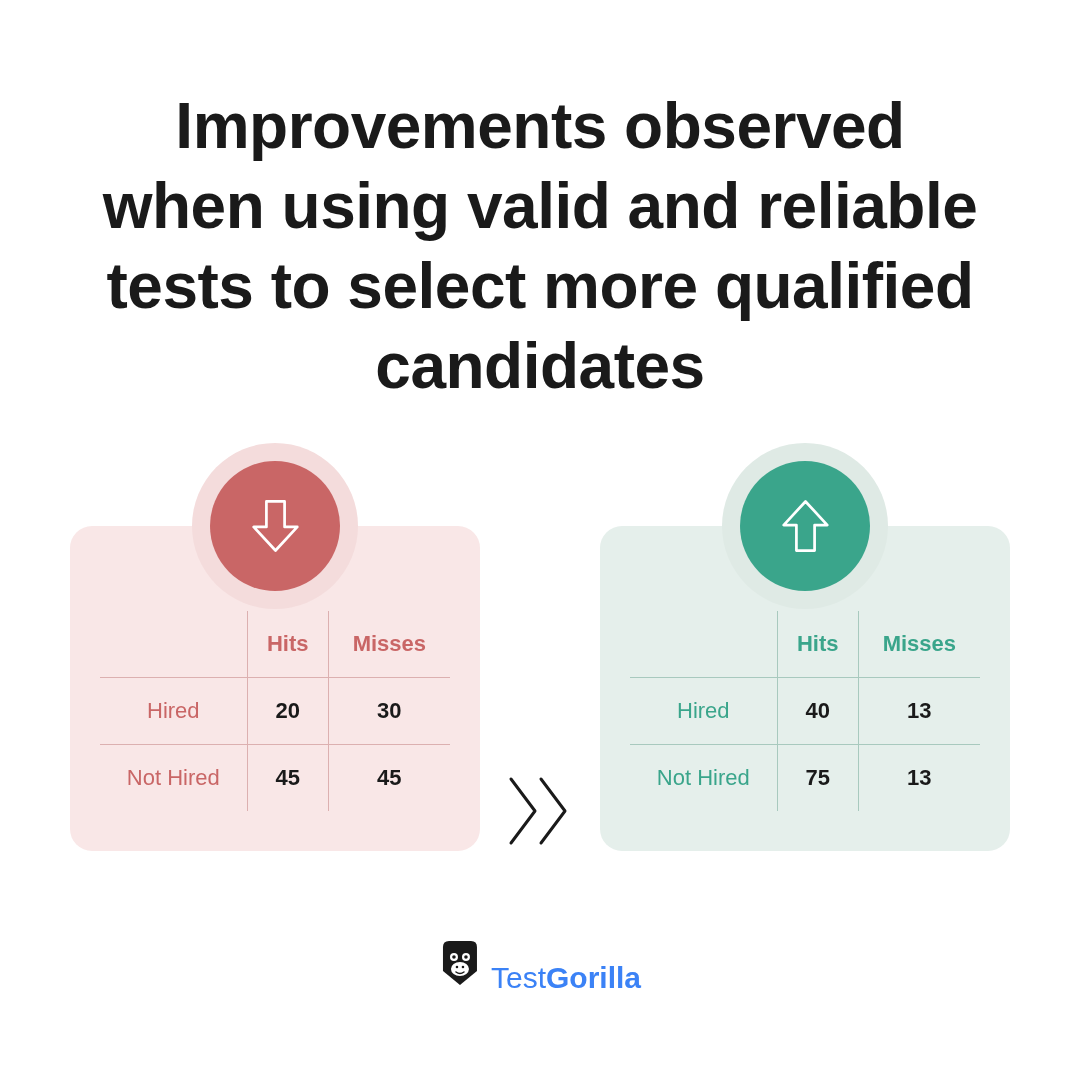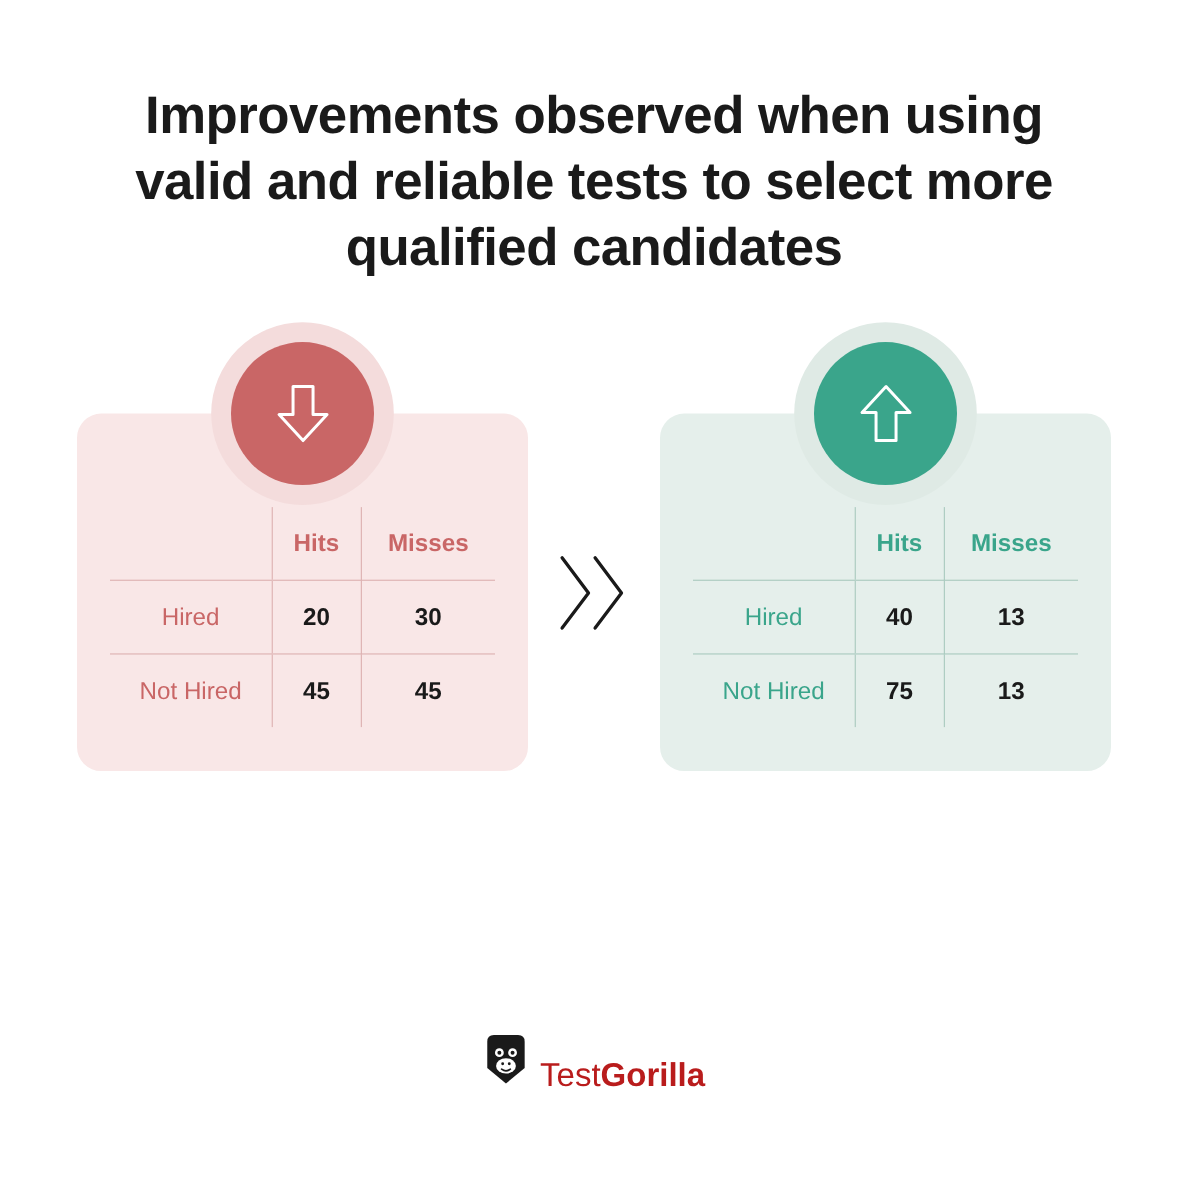--- a/index.html
+++ b/index.html
@@ -1,19 +1,19 @@
 <!DOCTYPE html>
 <html><head>
 <meta charset="utf-8">
 <style>
 html,body{margin:0;padding:0;width:1080px;height:1080px;background:#fff;font-family:-apple-system,BlinkMacSystemFont,'Segoe UI',Helvetica,Arial,sans-serif;color:#1a1a1a;}
 .wrap{width:1080px;height:1080px;position:relative;box-sizing:border-box;padding:70px 60px 0 60px;display:flex;flex-direction:column;align-items:center;}
-h1{margin:6px 0 120px 0;text-align:center;font-size:48px;font-weight:800;letter-spacing:-0.5px;line-height:1.25;max-width:900px;}
+h1{margin:16px 0 120px 0;text-align:center;font-size:64px;font-weight:800;letter-spacing:-0.5px;line-height:1.25;max-width:900px;}
 h1 .light{font-weight:600;}
-.row{display:flex;align-items:center;justify-content:center;gap:25px;}
+.row{display:flex;align-items:flex-end;justify-content:center;gap:25px;}
 .card{width:410px;border-radius:22px;position:relative;padding:85px 30px 40px 30px;box-sizing:border-box;}
 .card.red{background:#f9e7e7;}
 .card.green{background:#e5efeb;}
 .badge{position:absolute;top:-65px;left:50%;transform:translateX(-50%);width:130px;height:130px;border-radius:50%;display:flex;align-items:center;justify-content:center;}
 .card.red .badge{background:#c96666;box-shadow:0 0 0 18px #f4dcdc;}
 .card.green .badge{background:#3aa58b;box-shadow:0 0 0 18px #dfeae5;}
 .badge svg{width:55px;height:60px;}
 .tbl{width:100%;border-collapse:collapse;}
 .tbl th,.tbl td{padding:20px 10px;text-align:center;font-size:22px;}
 .tbl th{font-weight:700;}
@@ -23,21 +23,21 @@
 .card.green .tbl th,.card.green .tbl td.lab{color:#3aa58b;}
 .card.red .tbl td,.card.red .tbl th{border-color:#dcb0b0;}
 .card.green .tbl td,.card.green .tbl th{border-color:#a8c9be;}
 .tbl tr.hdr th{border-bottom:1px solid;}
 .tbl tr.r1 td{border-bottom:1px solid;}
 .tbl .c2{border-left:1px solid;border-right:1px solid;}
 .sep{display:flex;align-items:center;}
 .sep svg{width:70px;height:80px;}
 .logo{position:absolute;bottom:85px;left:50%;transform:translateX(-50%);display:flex;align-items:center;gap:10px;}
 .logo-mark{width:42px;height:50px;}
-.logo-text{font-size:30px;font-weight:500;color:#b91c1c;margin-top:32px;}
+.logo-text{font-size:30px;font-weight:500;color:#3b82f6;margin-top:32px;}
 .logo-text b{font-weight:800;}
 </style>
 </head>
 <body>
 
 <div class="wrap">
   <h1><span class="light">Improvements observed when using </span><span>valid and reliable tests to select more qualified candidates</span></h1>
 
   <div class="row">
 

